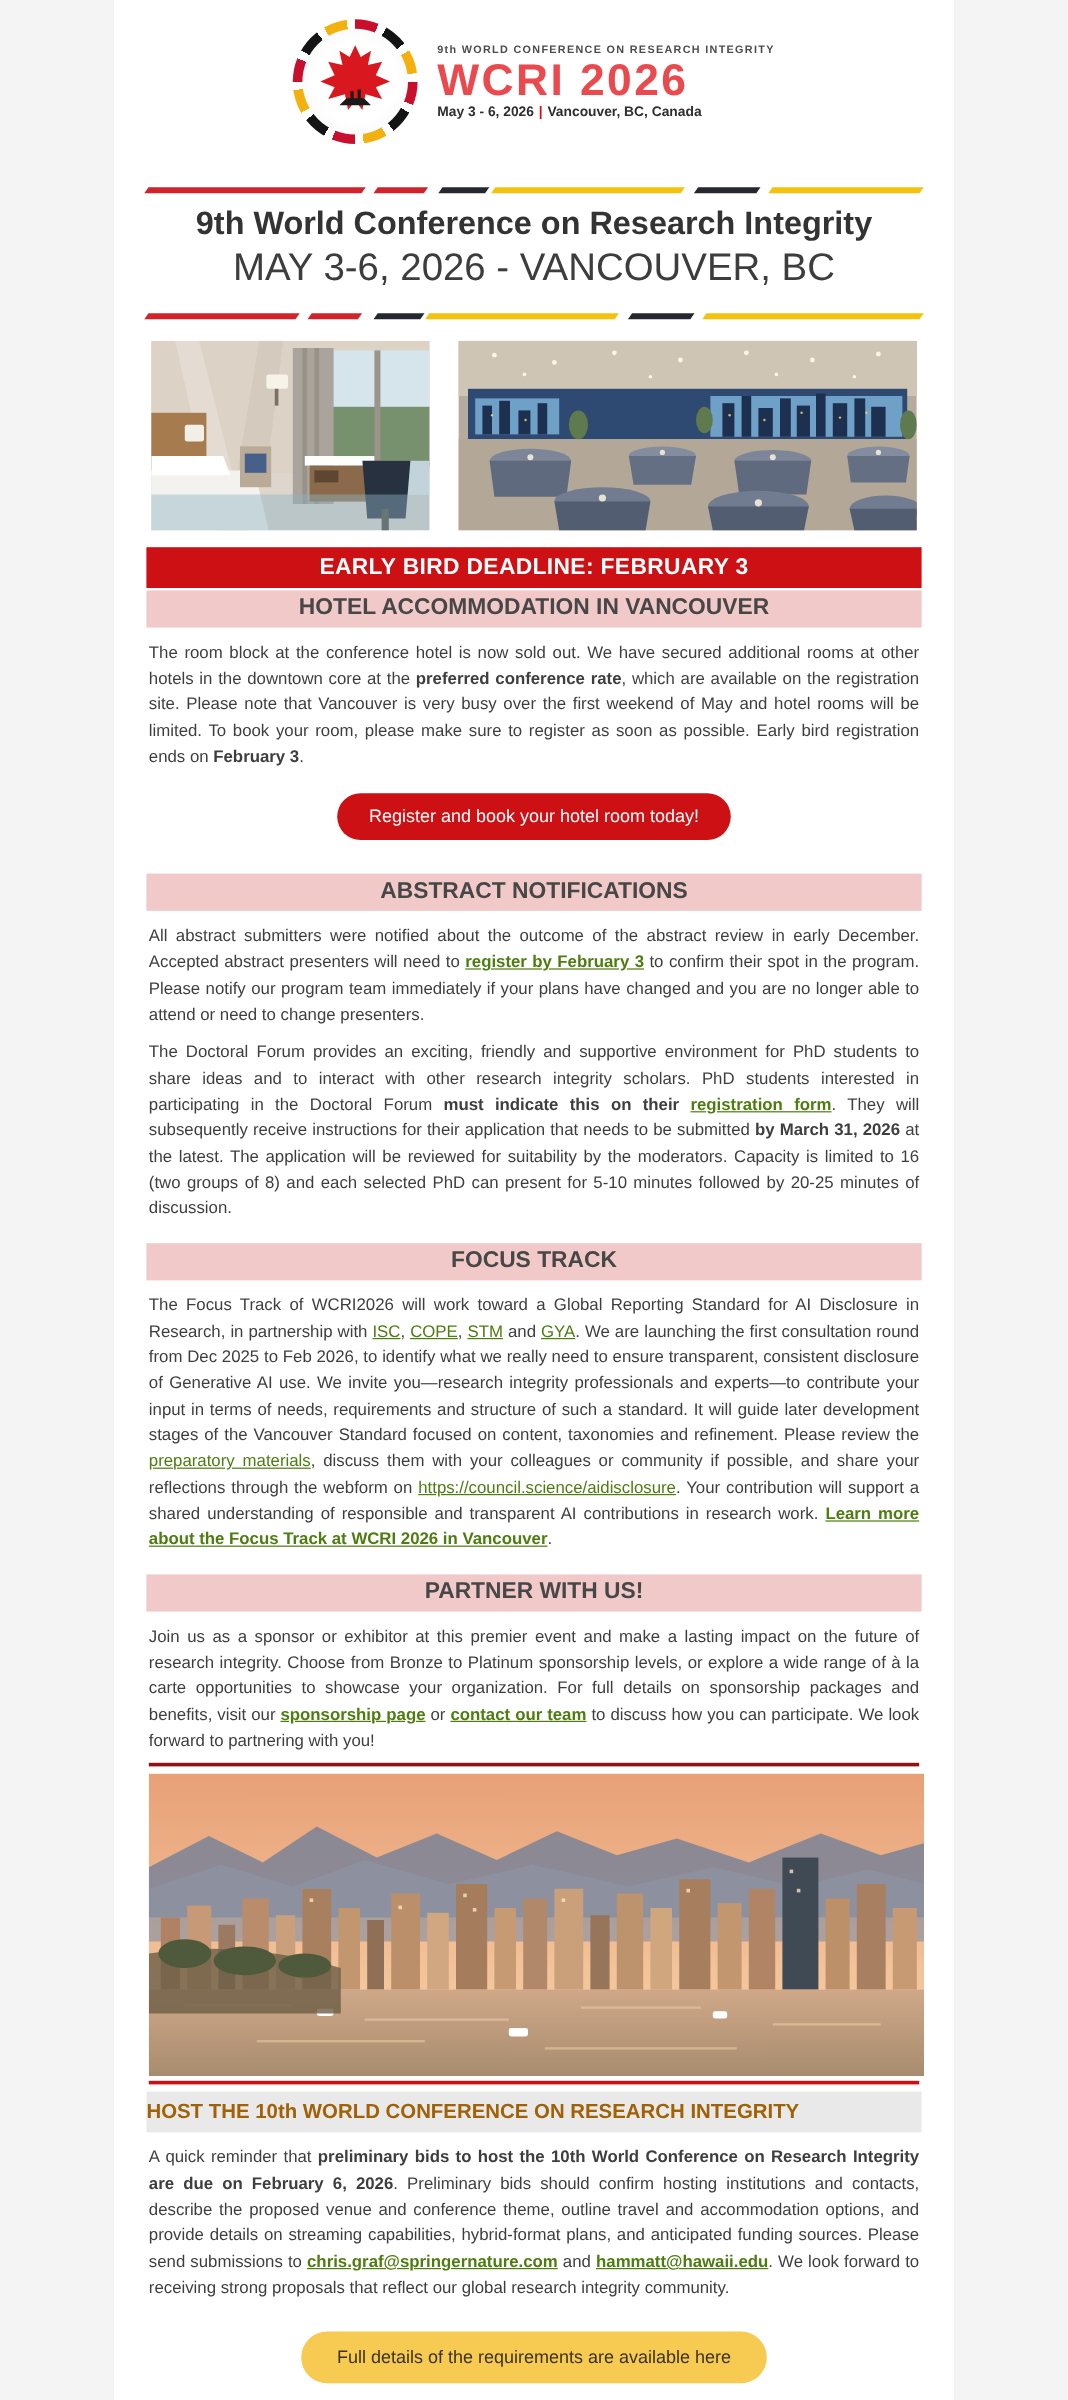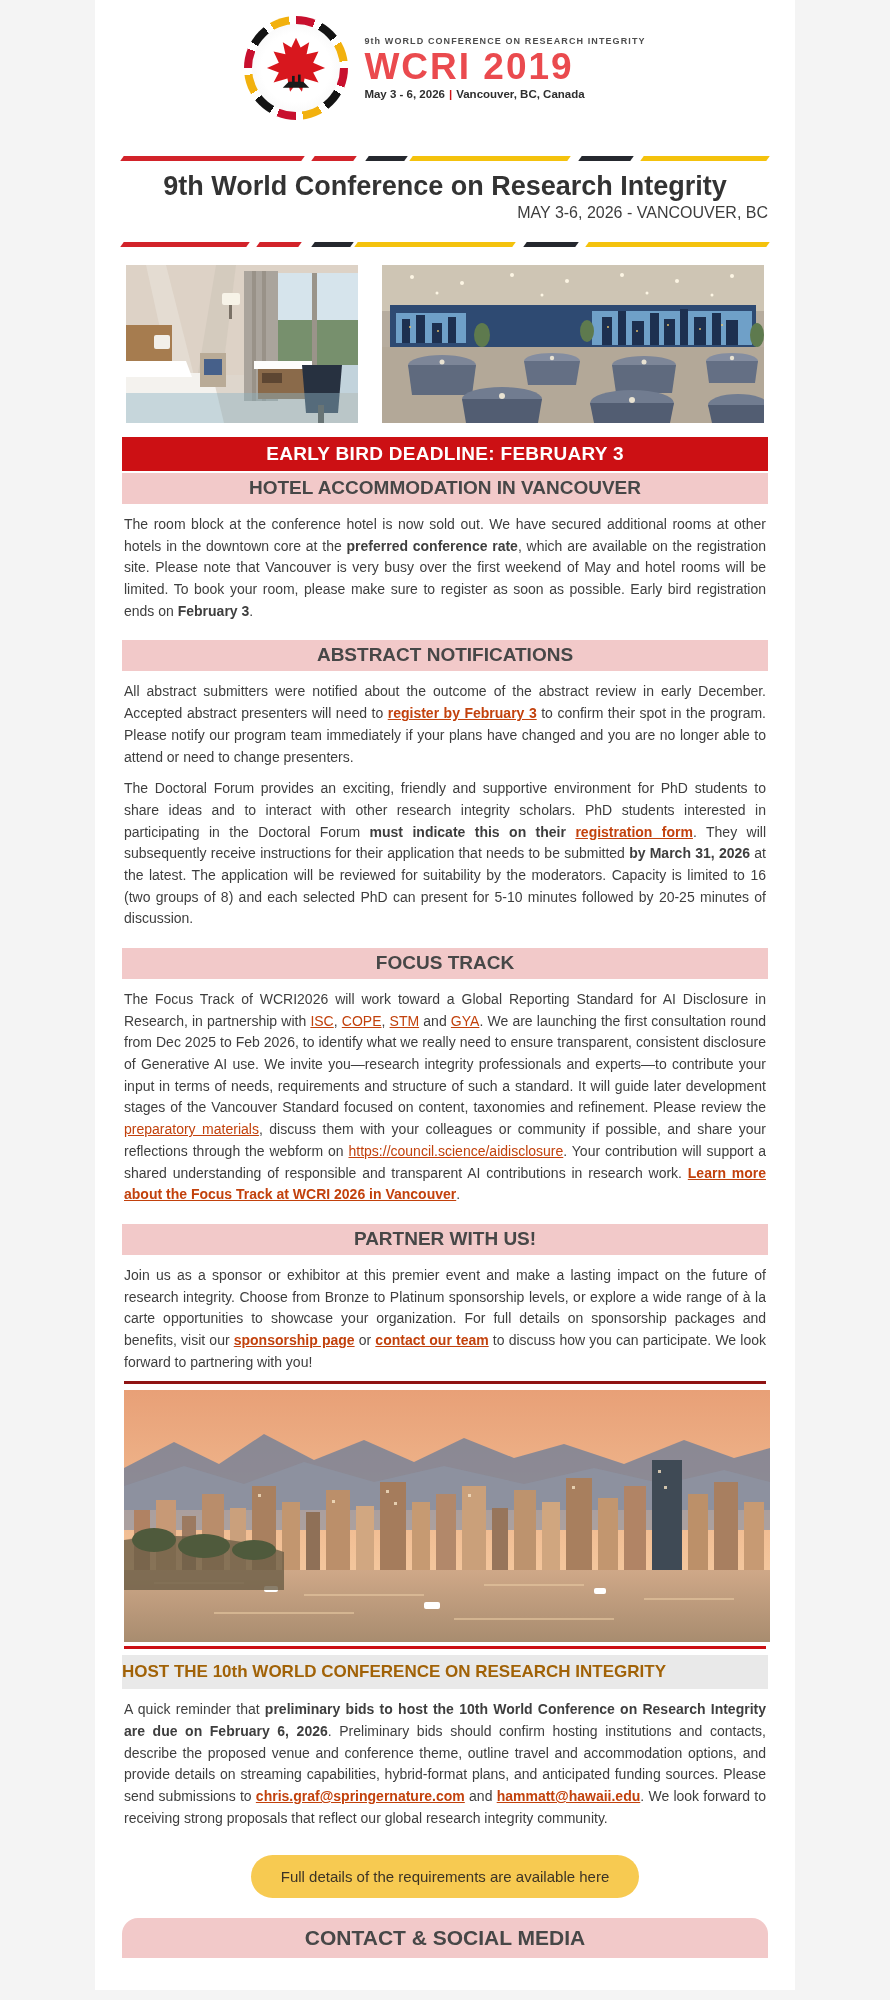--- a/index.html
+++ b/index.html
@@ -31,37 +31,37 @@
   .d-gap2{width:2%;}
   .d-blk1{width:6%;background:#25282e;}
   .d-gap3{width:0.8%;}
   .d-yel1{width:24.5%;background:#f4c20d;}
   .d-gap4{width:1.6%;}
   .d-blk2{width:8%;background:#25282e;}
   .d-gap5{width:1.6%;}
   .d-yel2{width:19.5%;background:#f4c20d;}
 
   .hero-title { text-align:center; font-size:27px; font-weight:bold; color:#333333; margin-top:10px; }
-  .hero-sub   { text-align:right; font-size:16px; color:#3d3d3d; margin:2px 0 20px 0; }
+  .hero-sub   { text-align:center; font-size:32px; color:#3d3d3d; margin:2px 0 20px 0; }
 
   
   .photo-row { display:flex; justify-content:space-between; margin:18px 4px 14px 4px; }
   .photo-row svg { display:block; }
 
   
   .banner-red { background:#cc1014; color:#ffffff; text-align:center; font-weight:bold; font-size:19px; padding:6px 12px; letter-spacing:.3px; }
   .h-pink { background:#f2c9c9; color:#474747; text-align:center; font-weight:bold; font-size:19px; padding:4px 0 5px 0; margin-top:2px; }
   .h-pink.spaced { margin-top:18px; }
   .h-pink .subline { font-size:13.5px; letter-spacing:.2px; display:block; margin-top:1px; }
   .h-gray { background:#e9e9e9; color:#a16207; text-align:left; font-weight:bold; font-size:17px; padding:7px 0; }
 
   
   .para { font-size:14px; line-height:1.55; text-align:justify; color:#3e3e3e; margin:10px 2px 6px 2px; }
   .para .b { font-weight:bold; }
-  .para a.link, a.link { color:#c2410c; text-decoration:underline; }
+  .para a.link, a.link { color:#4d7c0f; text-decoration:underline; }
   .para a.link.b { font-weight:bold; }
 
   
   .btn-wrap { text-align:center; }
   .btn-red { display:inline-block; background:#cc1014; color:#ffffff; font-size:15px; padding:11px 26px; border-radius:22px; margin:14px auto 10px auto; text-decoration:none; }
   .btn-yellow { display:inline-block; background:#f7ca51; color:#3c3325; font-size:15px; padding:13px 30px; border-radius:26px; margin:20px auto 4px auto; text-decoration:none; }
 
   .rule-darkred { border:none; border-top:3px solid #8f1313; margin:8px 2px 6px 2px; }
   .rule-red { border:none; border-top:3px solid #cc1014; margin:4px 2px 6px 2px; }
 
@@ -84,21 +84,21 @@
           <svg width="66" height="66" viewBox="0 0 100 100">
             <path d="M50 4 L57 19 L70 11 L66 29 L84 25 L76 42 L94 50 L76 57 L84 72 L63 66 L59 86 L50 74 L41 86 L37 66 L16 72 L24 57 L6 50 L24 42 L16 25 L34 29 L30 11 L43 19 Z" fill="#d8171e"></path>
             <path d="M30 80 L70 80 L61 71 L39 71 Z" fill="#1a1a1a"></path>
             <rect x="44" y="62" width="4" height="10" fill="#1a1a1a"></rect>
             <rect x="53" y="60" width="4" height="12" fill="#1a1a1a"></rect>
           </svg>
         </div>
       </div>
       <div class="logo-text">
         <div class="logo-top">9th WORLD CONFERENCE ON RESEARCH INTEGRITY</div>
-        <div class="logo-main">WCRI 2019</div>
+        <div class="logo-main">WCRI 2026</div>
         <div class="logo-tag">
           <span>May 3 - 6, 2026</span><span class="pipe">|</span><span>Vancouver, BC, Canada</span>
         </div>
       </div>
     </div>
 
     <div style="height:30px"></div>
 
     <div class="divider">
       <span class="d-red1"></span>
@@ -235,20 +235,21 @@
             <ellipse cx="100" cy="70" rx="8" ry="12"></ellipse>
             <ellipse cx="205" cy="66" rx="7" ry="11"></ellipse>
             <ellipse cx="375" cy="70" rx="7" ry="12"></ellipse>
           </g>
       </svg>
     </div>
 
     <div class="banner-red">EARLY BIRD DEADLINE: FEBRUARY 3</div>
     <div class="h-pink">HOTEL ACCOMMODATION IN VANCOUVER</div>
     <p class="para"><span>The room block at the conference hotel is now sold out. We have secured additional rooms at other hotels in the downtown core at the </span><span class="b">preferred conference rate</span><span>, which are available on the registration site. Please note that Vancouver is very busy over the first weekend of May and hotel rooms will be limited. To book your room, please make sure to register as soon as possible. Early bird registration ends on </span><span class="b">February 3</span><span>.</span></p>
+    <div class="btn-wrap"><a href="#" class="btn-red">Register and book your hotel room today!</a></div>
 
     <div class="h-pink spaced">ABSTRACT NOTIFICATIONS</div>
     <p class="para"><span>All abstract submitters were notified about the outcome of the abstract review in early December. Accepted abstract presenters will need to </span><a href="#" class="link b">register by February 3</a><span> to confirm their spot in the program. Please notify our program team immediately if your plans have changed and you are no longer able to attend or need to change presenters.</span></p>
 
     <p class="para"><span>The Doctoral Forum provides an exciting, friendly and supportive environment for PhD students to share ideas and to interact with other research integrity scholars. PhD students interested in participating in the Doctoral Forum </span><span class="b">must indicate this on their </span><a href="#" class="link b">registration form</a><span>. They will subsequently receive instructions for their application that needs to be submitted </span><span class="b">by March 31, 2026</span><span> at the latest. The application will be reviewed for suitability by the moderators. Capacity is limited to 16 (two groups of 8) and each selected PhD can present for 5-10 minutes followed by 20-25 minutes of discussion.</span></p>
 
     <div class="h-pink spaced">
       <span>FOCUS TRACK</span>
     </div>
     <p class="para"><span>The Focus Track of WCRI2026 will work toward a Global Reporting Standard for AI Disclosure in Research, in partnership with </span><a href="#" class="link">ISC</a><span>, </span><a href="#" class="link">COPE</a><span>, </span><a href="#" class="link">STM</a><span> and </span><a href="#" class="link">GYA</a><span>. We are launching the first consultation round from Dec 2025 to Feb 2026, to identify what we really need to ensure transparent, consistent disclosure of Generative AI use. We invite you—research integrity professionals and experts—to contribute your input in terms of needs, requirements and structure of such a standard. It will guide later development stages of the Vancouver Standard focused on content, taxonomies and refinement. Please review the </span><a href="#" class="link">preparatory materials</a><span>, discuss them with your colleagues or community if possible, and share your reflections through the webform on </span><a href="#" class="link">https://council.science/aidisclosure</a><span>. Your contribution will support a shared understanding of responsible and transparent AI contributions in research work. </span><a href="#" class="link b">Learn more about the Focus Track at WCRI 2026 in Vancouver</a><span>.</span></p>

